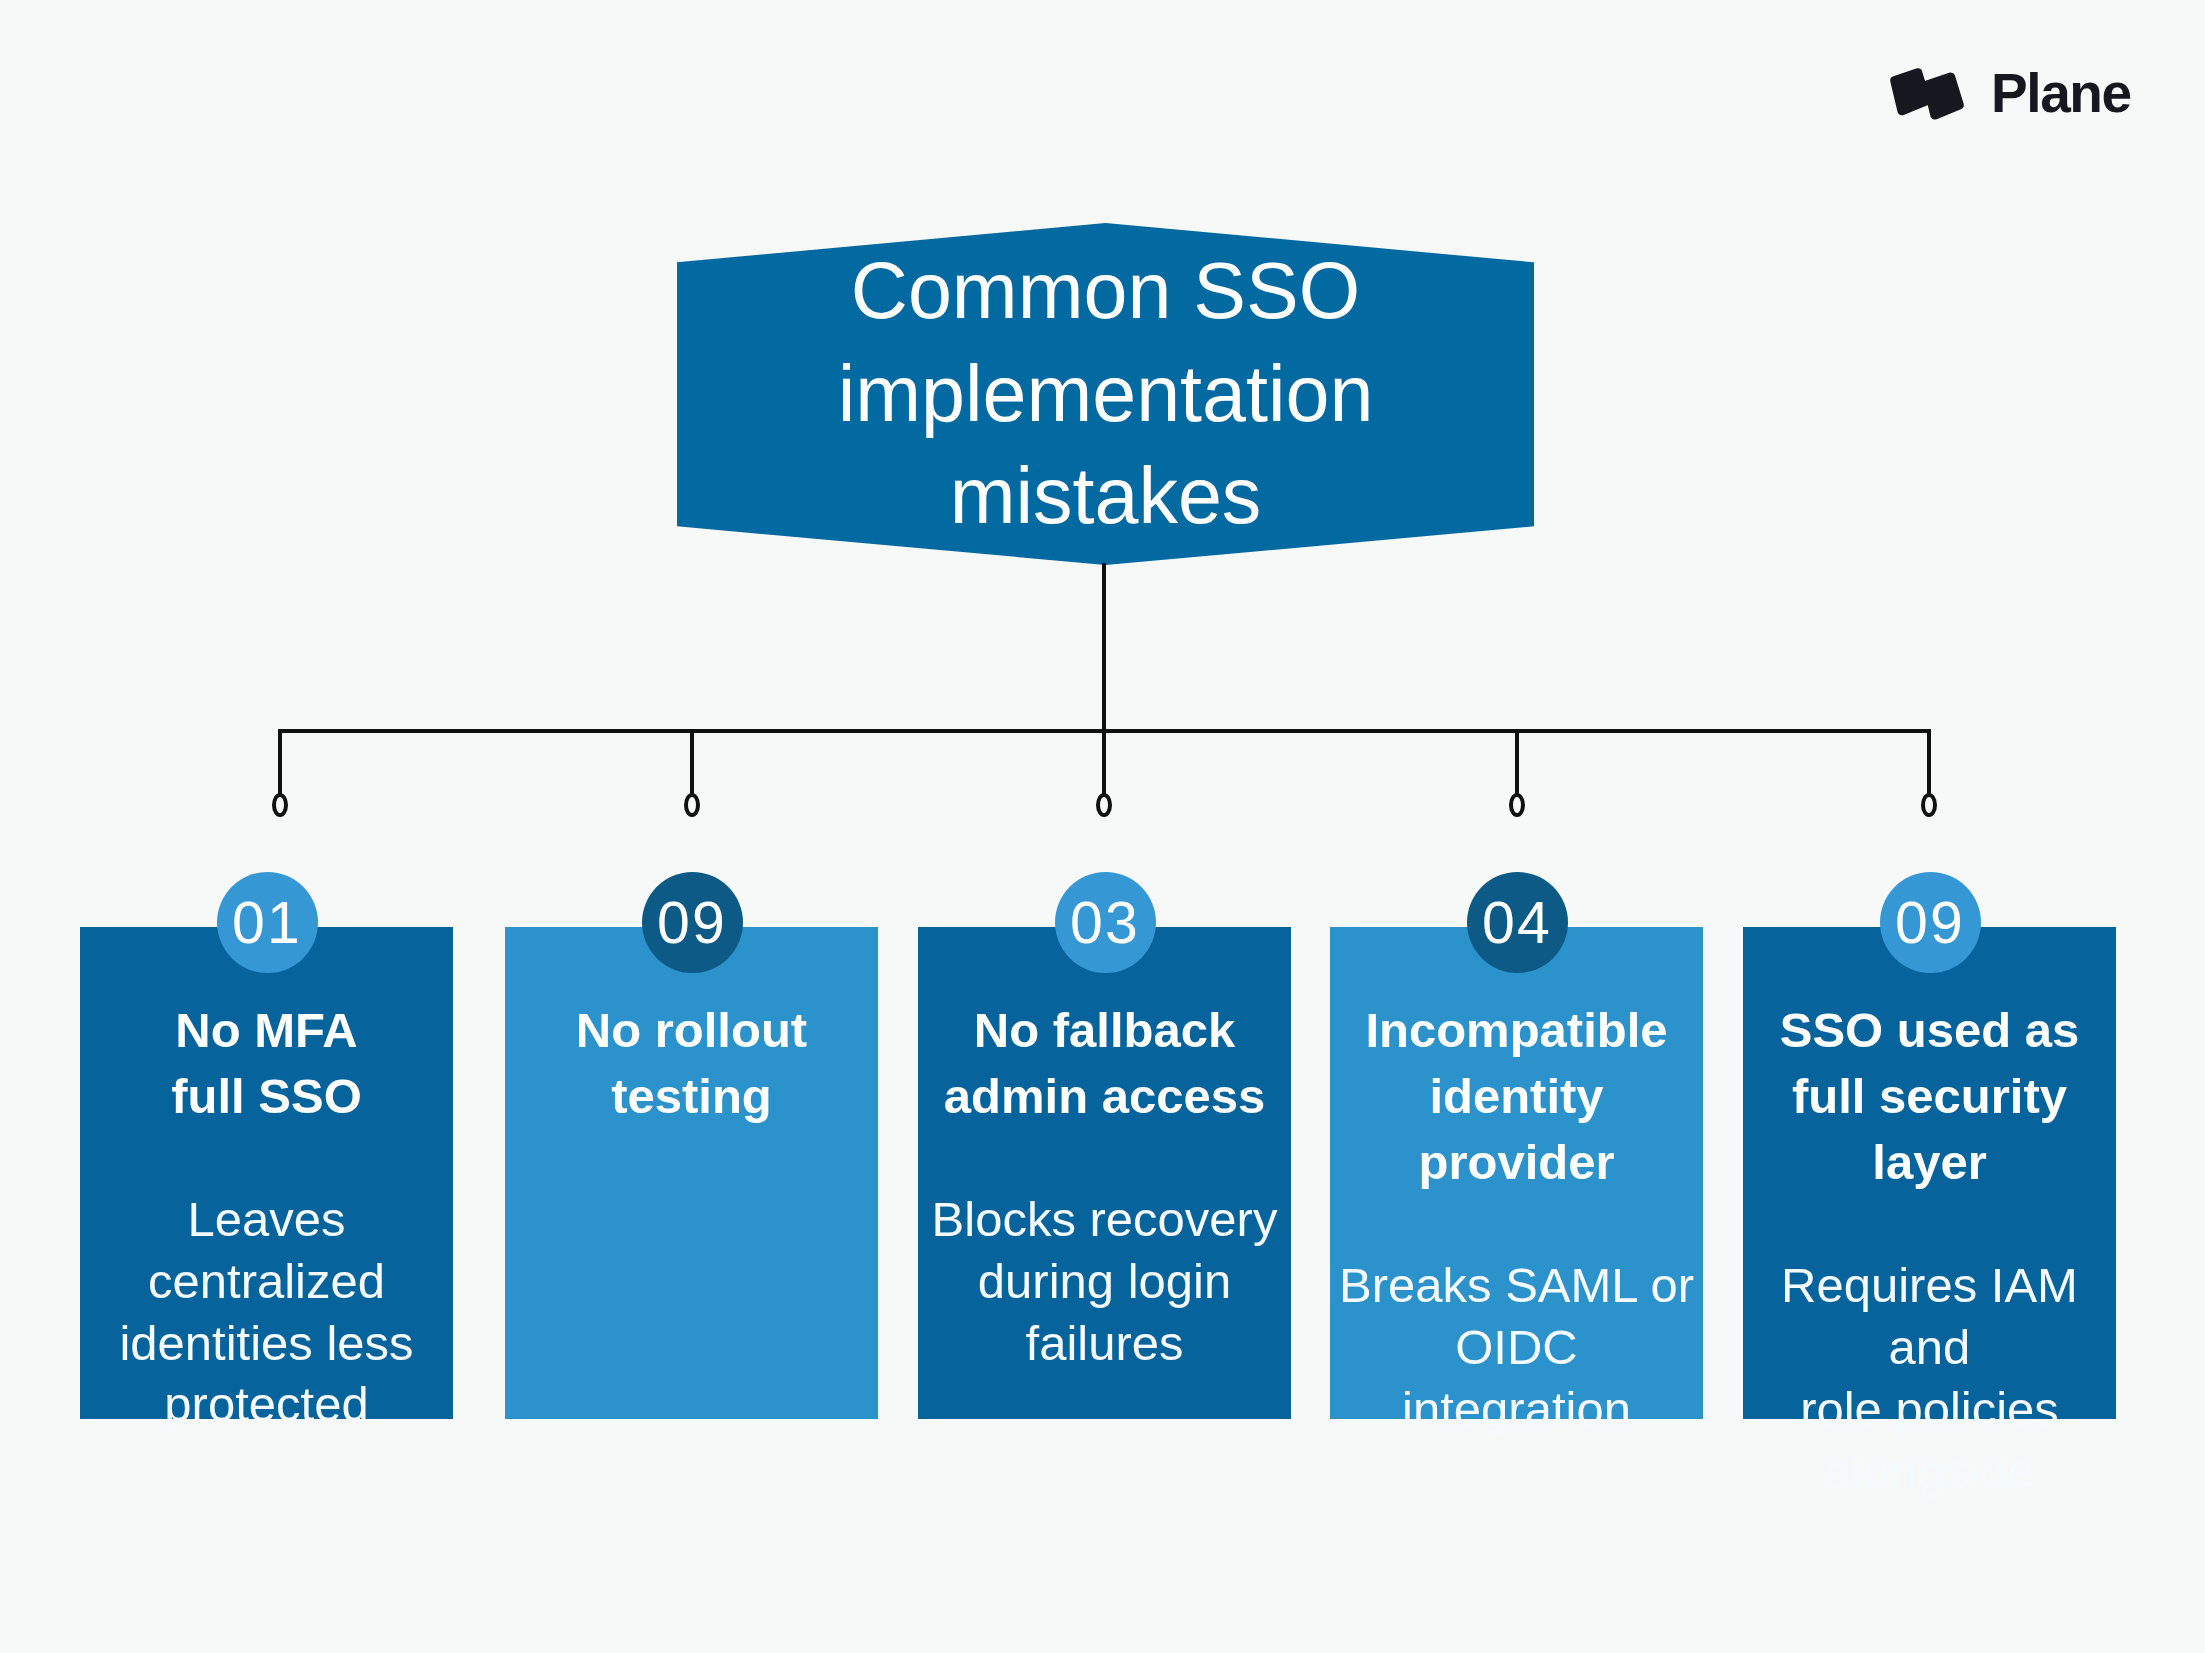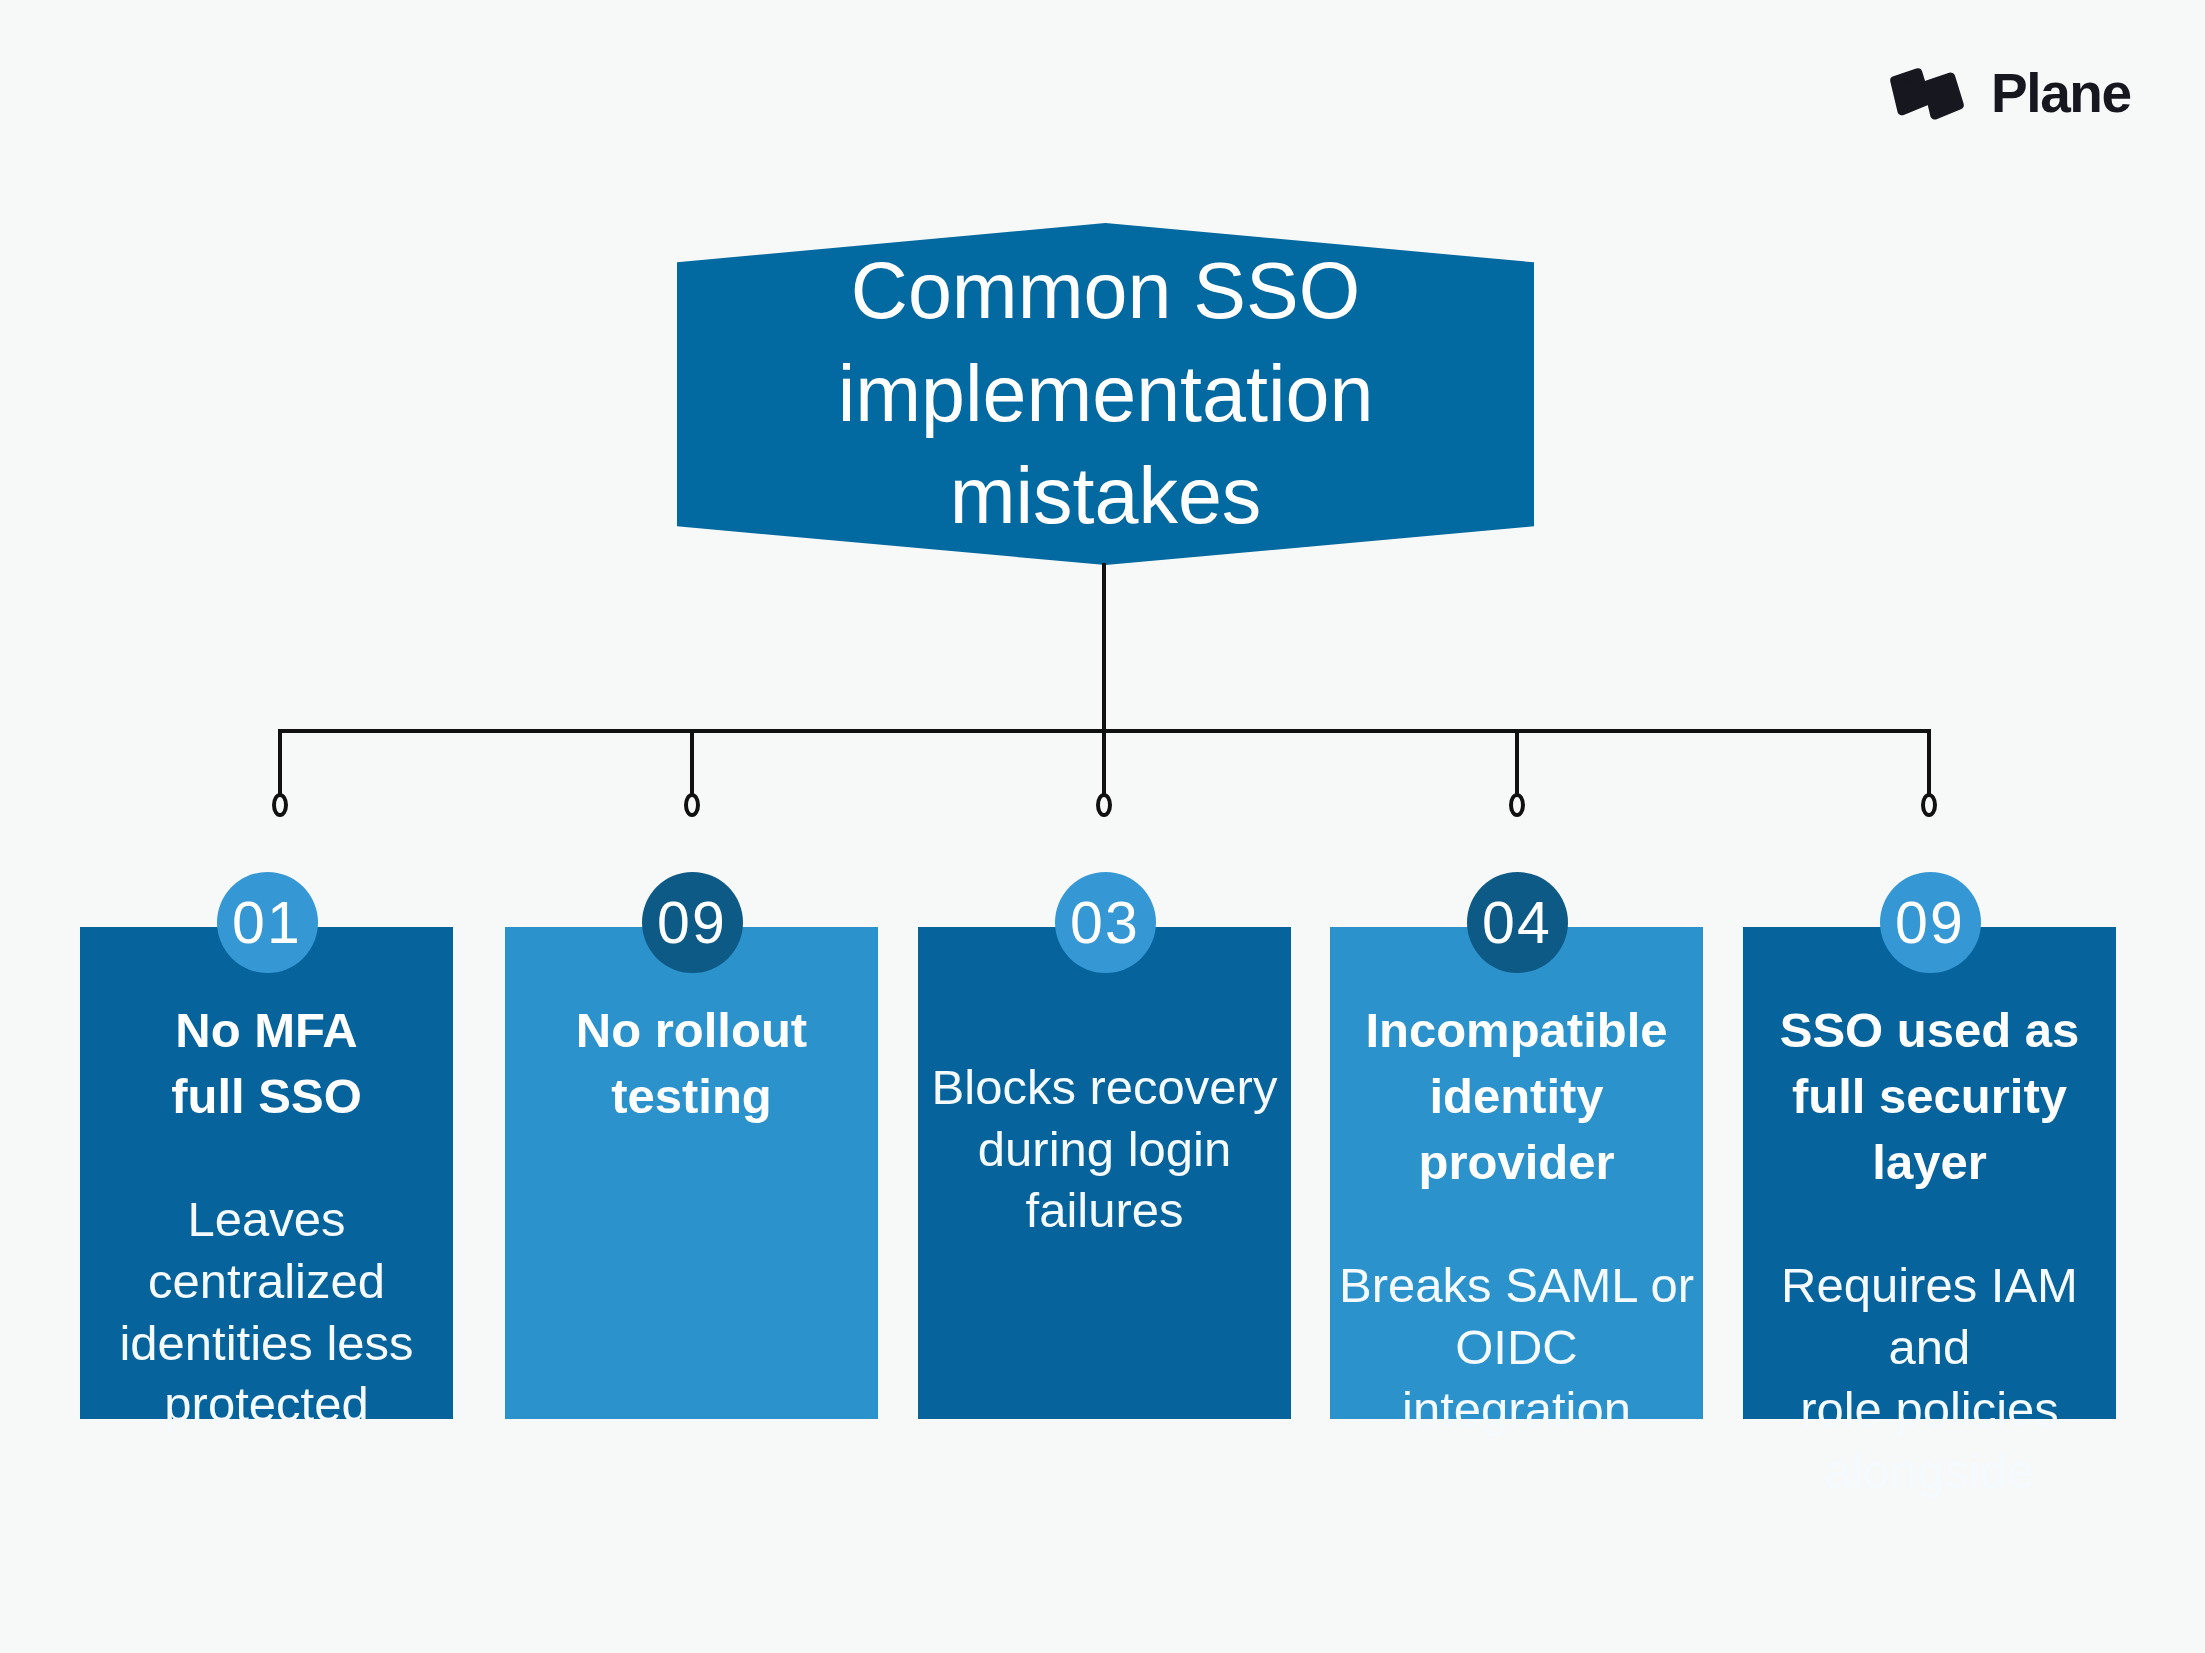--- a/index.html
+++ b/index.html
@@ -107,20 +107,22 @@
 </div>
 
 <div class="card light" style="left:505px">
   <div class="badge on-light">09</div>
   <div class="card-title pre">No rollout
 testing</div>
 </div>
 
 <div class="card dark" style="left:918px">
   <div class="badge on-dark">03</div>
+  <div class="card-title pre">No fallback
+admin access</div>
   <div class="card-desc pre">Blocks recovery
 during login
 failures</div>
 </div>
 
 <div class="card light" style="left:1330px">
   <div class="badge on-light">04</div>
   <div class="card-title pre">Incompatible
 identity
 provider</div>

